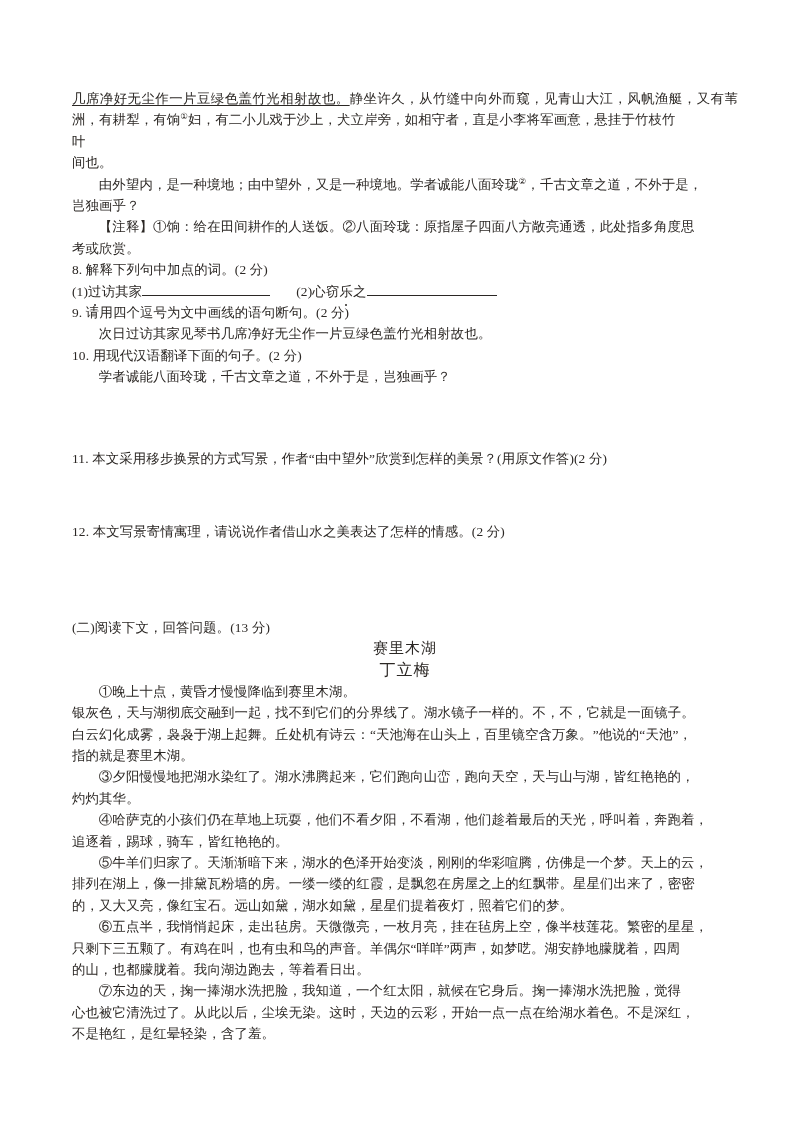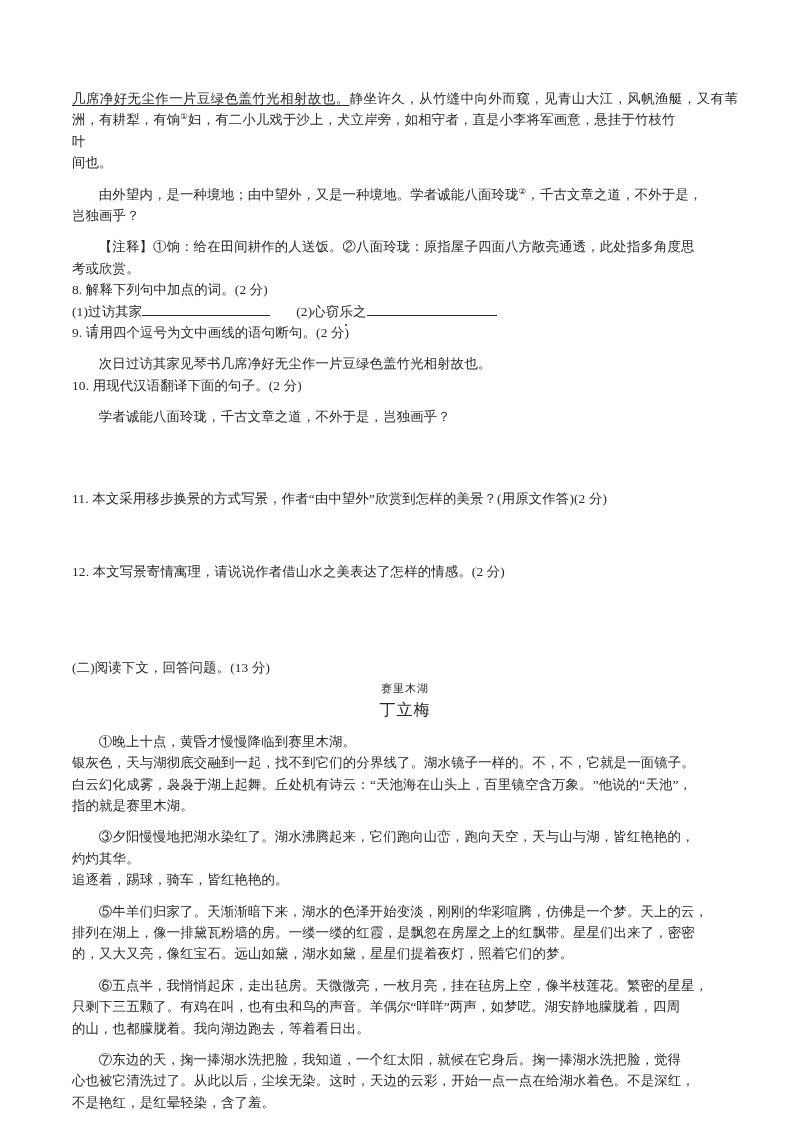--- a/index.html
+++ b/index.html
@@ -30,21 +30,21 @@
   
   .p {
     font-size: 13.4px;
     line-height: 21.4px;
     text-align: justify;
     text-justify: inter-ideograph;
     margin: 0;
     letter-spacing: 0.15px;
     color: #2b2724;
   }
-  .indent2 { text-indent: 2em; margin-top: 10px; }
+  .indent2 { text-indent: 2em; }
   .u-line { text-decoration: underline; text-underline-offset: 2px; }
   .sup {
     font-size: 8.5px;
     vertical-align: super;
     line-height: 0;
   }
   
   .dotted {
     position: relative;
     display: inline-block;
@@ -66,21 +66,21 @@
     border-bottom: 1px solid #2b2724;
     vertical-align: baseline;
   }
   .blank-a { width: 128px; }
   .blank-b { width: 130px; }
   .q-row { white-space: nowrap; }
   .spacer-wide { display: inline-block; width: 26px; }
   
   .center { text-align: center; }
   .title-main {
-    font-size: 11px;
+    font-size: 15px;
     line-height: 21.4px;
     letter-spacing: 1px;
   }
   .title-author {
     font-size: 16px;
     line-height: 21.4px;
     letter-spacing: 1px;
   }
   
   .vs-14 { height: 14px; }
@@ -129,20 +129,21 @@
 
     <div class="p indent2"><span>①</span><span>晚上十点，黄昏才慢慢降临到赛里木湖。</span></div>
 
     <div class="p">银灰色，天与湖彻底交融到一起，找不到它们的分界线了。湖水镜子一样的。不，不，它就是一面镜子。</div>
     <div class="p">白云幻化成雾，袅袅于湖上起舞。丘处机有诗云：“天池海在山头上，百里镜空含万象。”他说的“天池”，</div>
     <div class="p">指的就是赛里木湖。</div>
 
     <div class="p indent2"><span>③</span><span>夕阳慢慢地把湖水染红了。湖水沸腾起来，它们跑向山峦，跑向天空，天与山与湖，皆红艳艳的，</span></div>
     <div class="p">灼灼其华。</div>
 
+    <div class="p indent2"><span>④</span><span>哈萨克的小孩们仍在草地上玩耍，他们不看夕阳，不看湖，他们趁着最后的天光，呼叫着，奔跑着，</span></div>
     <div class="p">追逐着，踢球，骑车，皆红艳艳的。</div>
 
     <div class="p indent2"><span>⑤</span><span>牛羊们归家了。天渐渐暗下来，湖水的色泽开始变淡，刚刚的华彩喧腾，仿佛是一个梦。天上的云，</span></div>
     <div class="p">排列在湖上，像一排黛瓦粉墙的房。一缕一缕的红霞，是飘忽在房屋之上的红飘带。星星们出来了，密密</div>
     <div class="p">的，又大又亮，像红宝石。远山如黛，湖水如黛，星星们提着夜灯，照着它们的梦。</div>
 
     <div class="p indent2"><span>⑥</span><span>五点半，我悄悄起床，走出毡房。天微微亮，一枚月亮，挂在毡房上空，像半枝莲花。繁密的星星，</span></div>
     <div class="p">只剩下三五颗了。有鸡在叫，也有虫和鸟的声音。羊偶尔“咩咩”两声，如梦呓。湖安静地朦胧着，四周</div>
     <div class="p">的山，也都朦胧着。我向湖边跑去，等着看日出。</div>
 

